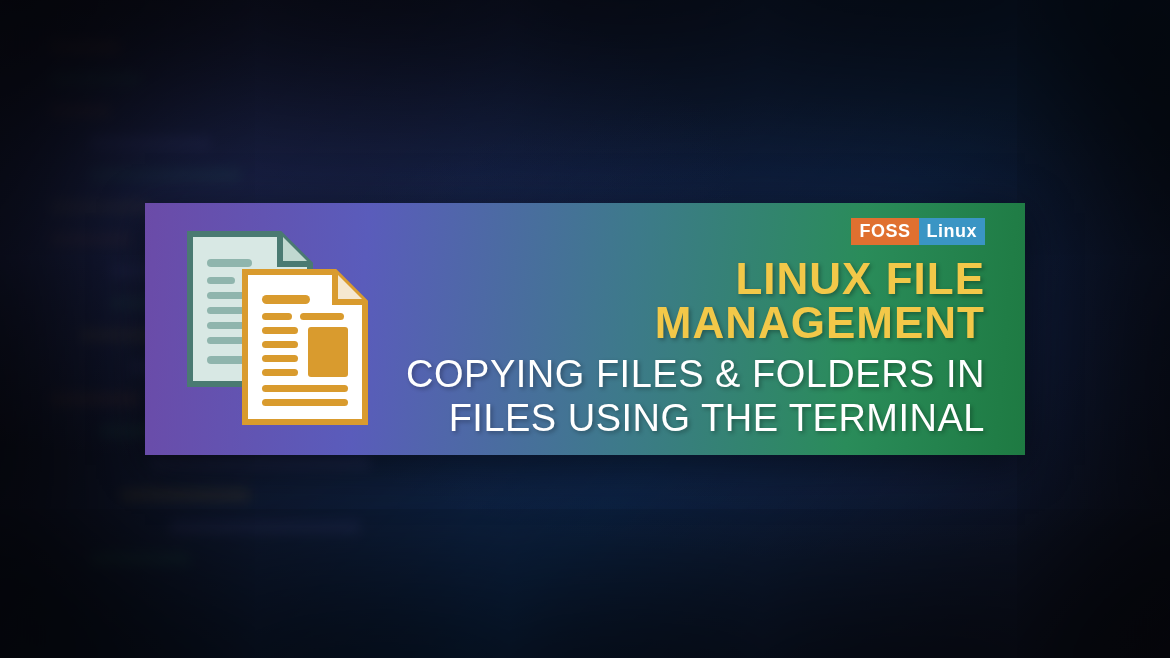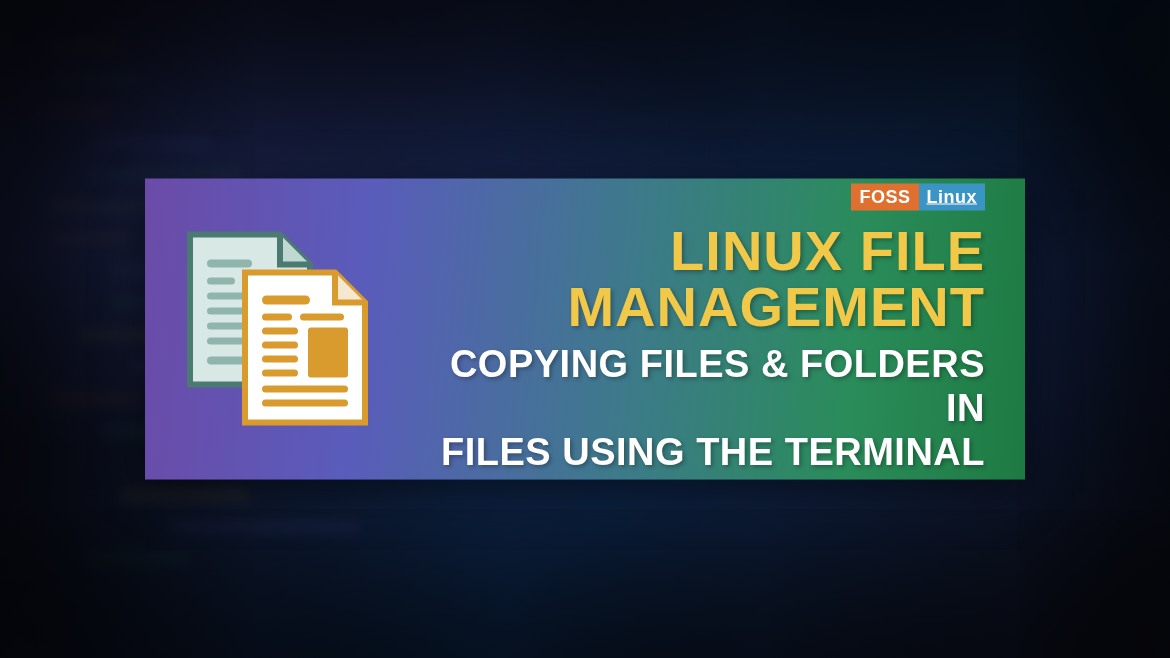--- a/index.html
+++ b/index.html
@@ -56,21 +56,21 @@
       box-shadow: inset 0 0 200px 80px rgba(0,0,0,0.85);
       pointer-events: none;
     }
     
     .banner {
       position: absolute;
       left: 50%;
       top: 50%;
       transform: translate(-50%, -50%);
       width: 880px;
-      height: 301px;
+      height: 252px;
       background: linear-gradient(95deg, #6b4ba8 0%, #5a5cbb 25%, #3d7a8a 55%, #2a8c5a 80%, #1e7a42 100%);
       box-shadow: 0 10px 40px rgba(0,0,0,0.5);
       display: flex;
       align-items: center;
       padding: 20px 30px 20px 40px;
     }
     
     .icon-container {
       position: relative;
       width: 200px;
@@ -114,37 +114,36 @@
       color: white;
       padding: 3px 8px;
       letter-spacing: 0.5px;
     }
     
     .logo-linux {
       background: #3a95c4;
       color: white;
       padding: 3px 8px;
       letter-spacing: 0.5px;
-      text-decoration: underline;
     }
     
     .title-line {
-      font-size: 56px;
+      font-size: 44px;
       font-weight: 900;
       color: #f2c849;
       letter-spacing: 1px;
       line-height: 1;
       font-stretch: condensed;
       text-shadow: 2px 2px 4px rgba(0,0,0,0.3);
       margin-bottom: 8px;
     }
     
     .subtitle-line {
       font-size: 38px;
-      font-weight: 700;
+      font-weight: 400;
       color: #ffffff;
       letter-spacing: 0.5px;
       line-height: 1.15;
       font-stretch: condensed;
       text-shadow: 2px 2px 4px rgba(0,0,0,0.3);
     }
   </style>
 </head>
 <body>
 

